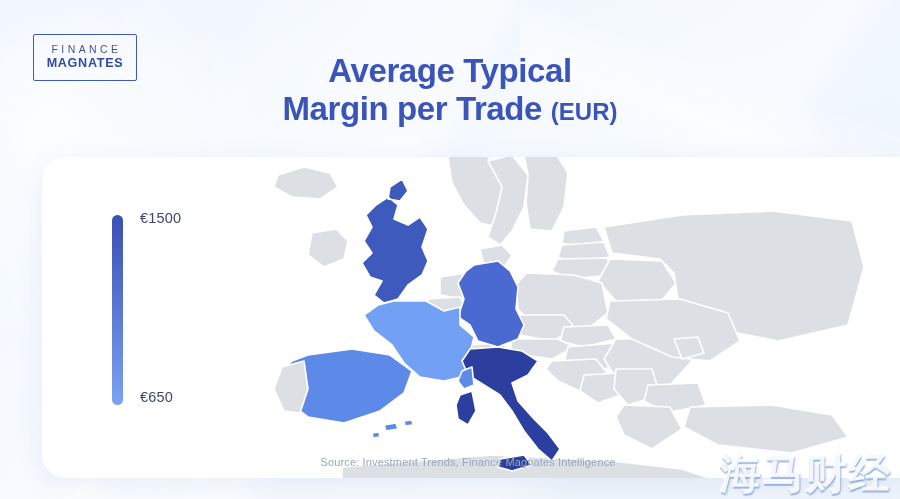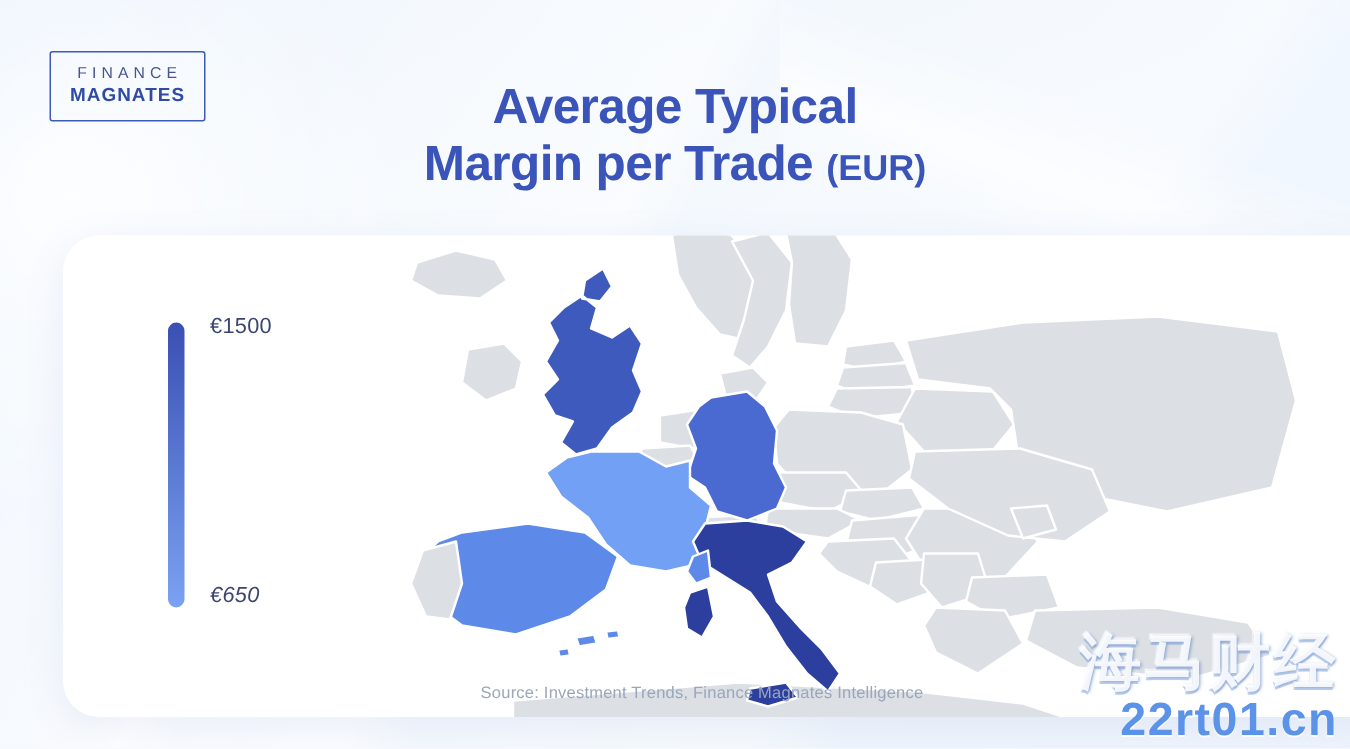--- a/index.html
+++ b/index.html
@@ -59,21 +59,21 @@
   #legend{position:absolute;left:70px;top:58px;width:150px;height:190px;}
   #legend .bar{
     position:absolute;left:0;top:0;width:11px;height:190px;border-radius:6px;
     background:linear-gradient(180deg,#3a4fb3 0%,#4259bf 18%,#5171d8 50%,#6b90ea 80%,#7ba2f2 100%);
   }
   #legend .lab{
     position:absolute;left:28px;color:#3a4670;font-size:14.5px;font-weight:500;
     letter-spacing:.2px;white-space:nowrap;
   }
   #legend .lab.hi{top:-5px;}
-  #legend .lab.lo{top:174px;font-style:italic;}
+  #legend .lab.lo{top:174px;}
 
   
   #map{position:absolute;left:170px;top:-8px;width:660px;height:330px;}
   #map svg{width:100%;height:100%;display:block;}
 
   
   #source{
     position:absolute;left:0;right:28px;bottom:10px;text-align:center;
     color:#9aa6bb;font-size:11px;letter-spacing:.15px;
   }
@@ -222,16 +222,15 @@
 
         </g>
       </svg>
     </div>
 
     <div id="source">Source: Investment Trends, Finance Magnates Intelligence</div>
   </div>
 
   <div id="wm">
     <div class="cn">海马财经</div>
-    <div class="dom">22rt01.cn</div>
   </div>
 
 </div>
 
 </body></html>

